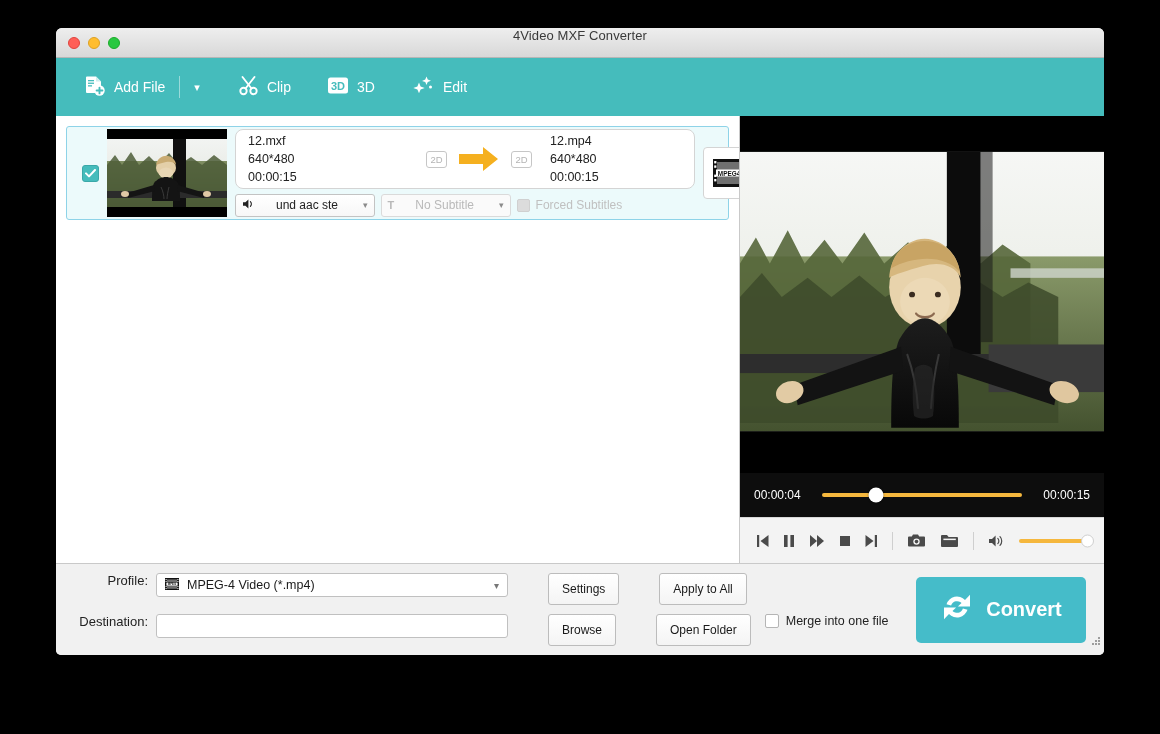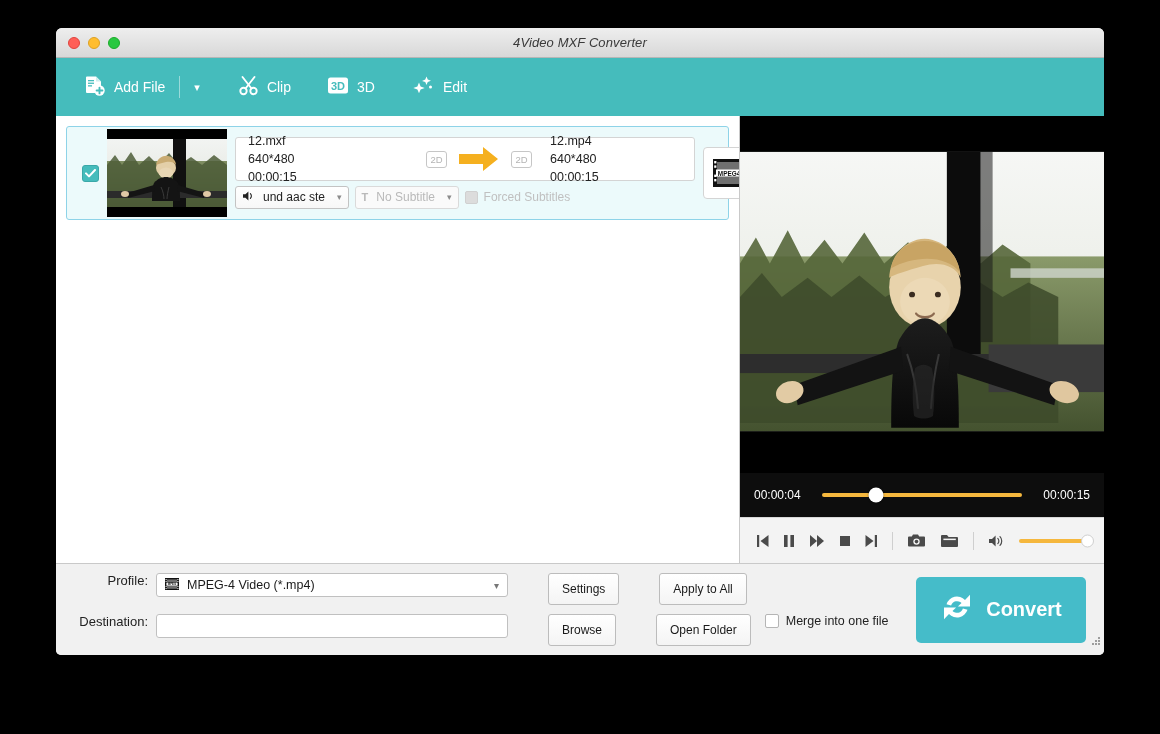--- a/index.html
+++ b/index.html
@@ -21,21 +21,21 @@
     overflow: hidden;
     display: flex; flex-direction: column;
   }
 
   
   #titlebar {
     height: 30px; flex: 0 0 30px;
     background: linear-gradient(#eeeeee, #d8d8d8);
     border-bottom: 1px solid #b6b6b6;
     position: relative;
-    display: flex; align-items: center; font-style: italic;
+    display: flex; align-items: flex-start;
   }
   .lights { position: absolute; left: 12px; top: 9px; display: flex; gap: 8px; }
   .light { width: 12px; height: 12px; border-radius: 50%; }
   .light.red    { background: #ff5f57; border: .5px solid #e0443e; }
   .light.yellow { background: #ffbd2e; border: .5px solid #dea123; }
   .light.green  { background: #28c840; border: .5px solid #1aab29; }
   #window-title {
     width: 100%; text-align: center;
     font-size: 13px; color: #3a3a3a;
     letter-spacing: .1px;
@@ -88,41 +88,41 @@
     background: #45bcbc; border: 1px solid #3aa8a8;
     display: flex; align-items: center; justify-content: center;
     color: #fff; font-size: 12px; line-height: 1;
   }
   .thumb {
     width: 120px; height: 88px; flex: 0 0 120px;
     background: #000; overflow: hidden; position: relative;
   }
   .row-main { flex: 1; display: flex; flex-direction: column; gap: 4px; padding-left: 8px; }
   .io-box {
-    height: 44px;
-    background: #fff; border: 1px solid #d4d4d4; border-radius: 3px;
+    height: 60px;
+    background: #fff; border: 1px solid #d4d4d4; border-radius: 8px;
     display: flex; align-items: center;
     padding: 0 12px;
     position: relative;
   }
   .io-col { font-size: 12.5px; color: #222; line-height: 1.45; }
   .io-col.src { width: 178px; }
   .io-col.dst { width: 150px; }
   .badge2d {
     width: 21px; height: 17px; border-radius: 3px;
     border: 1px solid #c6c6c6; color: #b4b4b4;
     font-size: 9.5px; display: flex; align-items: center; justify-content: center;
     background: #fff; flex: 0 0 21px;
   }
   .arrow-wrap { margin: 0 10px; display: flex; align-items: center; }
   .row-sub { display: flex; align-items: center; gap: 6px; height: 24px; }
   .mini-select {
     height: 23px; border: 1px solid #c3c3c3; border-radius: 3px;
     background: linear-gradient(#fff,#f7f7f7);
-    display: flex; align-items: center; gap: 8px;
+    display: flex; align-items: center; gap: 21px;
     padding: 0 6px; font-size: 12px; color: #222;
   }
   .mini-select.disabled { color: #b9b9b9; border-color: #dadada; background: #fafafa; }
   .mini-select .chev { color: #8b8b8b; font-size: 9px; margin-left: 4px; }
   .forced {
     display: flex; align-items: center; gap: 6px;
     font-size: 12px; color: #c0c0c0;
   }
   .forced .box { width: 13px; height: 13px; background: #dcdcdc; border: 1px solid #d0d0d0; border-radius: 2px; }
 

